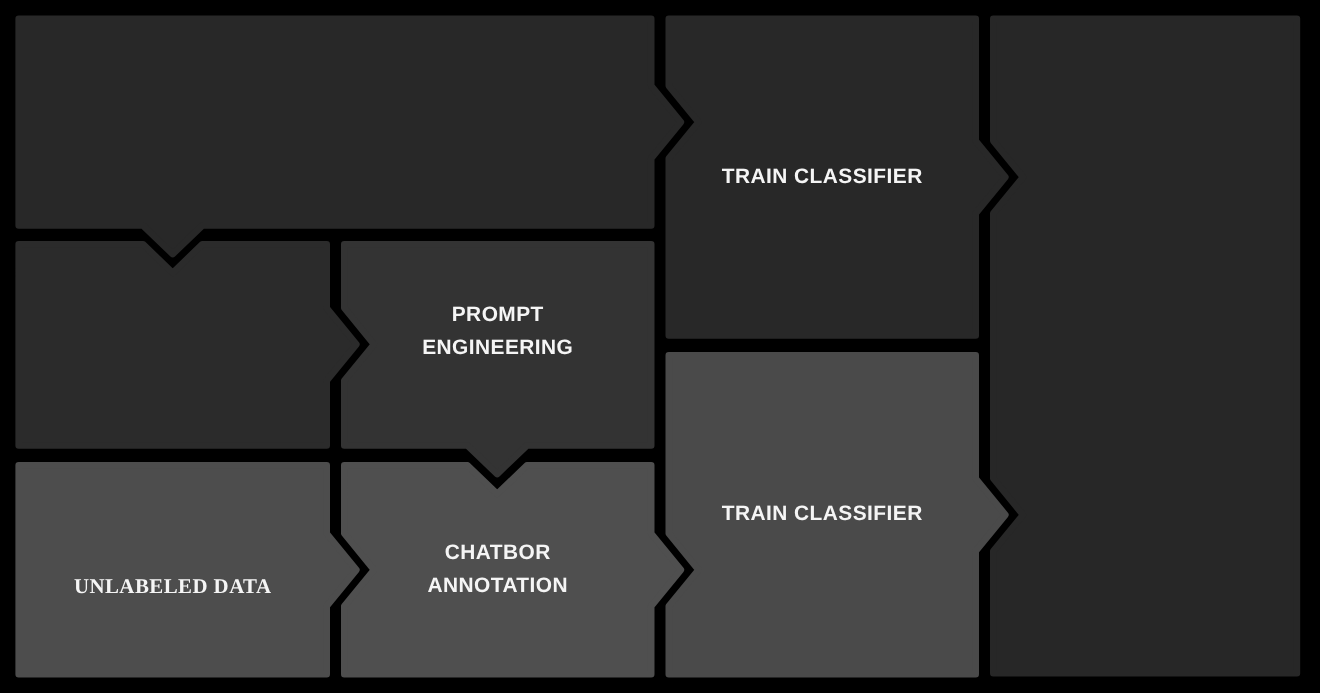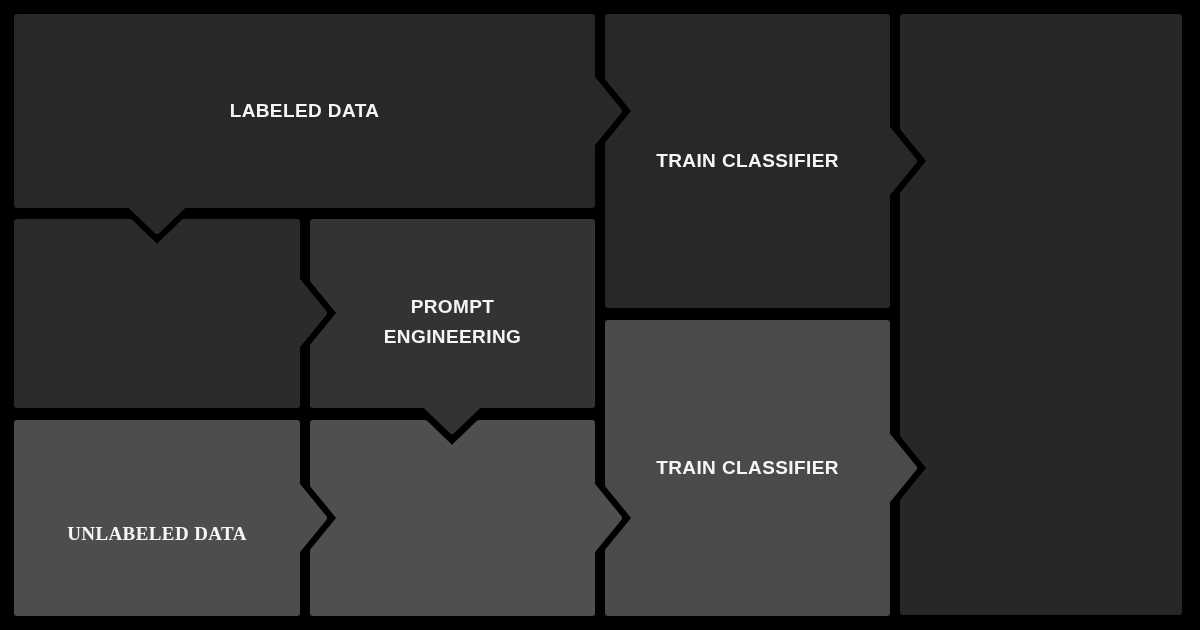--- a/index.html
+++ b/index.html
@@ -38,21 +38,21 @@
     pointer-events: none;
     text-transform: uppercase;
   }
   .label.narrow { padding: 0 52px; box-sizing: border-box; }
 
   
   #lbl-labeled-data        { left: 14px;  top: 14px;  width: 581px; height: 194px; }
   #lbl-train-classifier-top{ left: 605px; top: 14px;  width: 285px; height: 294px; }
   #lbl-evaluate            { left: 900px; top: 14px;  width: 282px; height: 600px; }
   #lbl-subset-sample       { left: 14px;  top: 219px; width: 286px; height: 189px; }
-  #lbl-prompt-engineering  { left: 310px; top: 227px; width: 285px; height: 189px; }
+  #lbl-prompt-engineering  { left: 310px; top: 207px; width: 285px; height: 189px; }
   #lbl-unlabeled-data      { left: 14px;  top: 420px; width: 286px; height: 227px; font-family: Liberation Serif, serif; }
   #lbl-chatbor-annotation  { left: 310px; top: 420px; width: 285px; height: 196px; }
   #lbl-train-classifier-bottom { left: 605px; top: 320px; width: 285px; height: 296px; }
 </style>
 </head>
 <body>
 
 <div class="stage">
 
   <svg width="1200" height="630" viewBox="0 0 1200 630">
@@ -67,26 +67,26 @@
 
     <path class="piece" stroke="#333333" d="M313,222 H592 V405 H479 L452,431 L425,405 H313 V346 L340,313 L313,280 Z" fill="#333333"></path>
 
     <path class="piece" stroke="#4d4d4d" d="M17,423 H297 V485 L324,518 L297,551 V613 H17 Z" fill="#4d4d4d"></path>
 
     <path class="piece" stroke="#4f4f4f" d="M313,423 H425 L452,449 L479,423 H592 V485 L619,518 L592,551 V613 H313 V551 L340,518 L313,485 Z" fill="#4f4f4f"></path>
 
     <path class="piece" stroke="#4a4a4a" d="M608,323 H887 V435 L914,468 L887,501 V613 H608 V551 L635,518 L608,485 Z" fill="#4a4a4a"></path>
   </svg>
 
-  <div class="label" id="lbl-labeled-data">LABELED DATA</div>
 
   <div class="label" id="lbl-train-classifier-top">TRAIN CLASSIFIER</div>
 
 
 
   <div class="label narrow" id="lbl-prompt-engineering">PROMPT ENGINEERING</div>
 
   <div class="label" id="lbl-unlabeled-data">UNLABELED DATA</div>
 
+  <div class="label narrow" id="lbl-chatbor-annotation">CHATBOR ANNOTATION</div>
 
   <div class="label" id="lbl-train-classifier-bottom">TRAIN CLASSIFIER</div>
 
 </div>
 
 </body></html>

